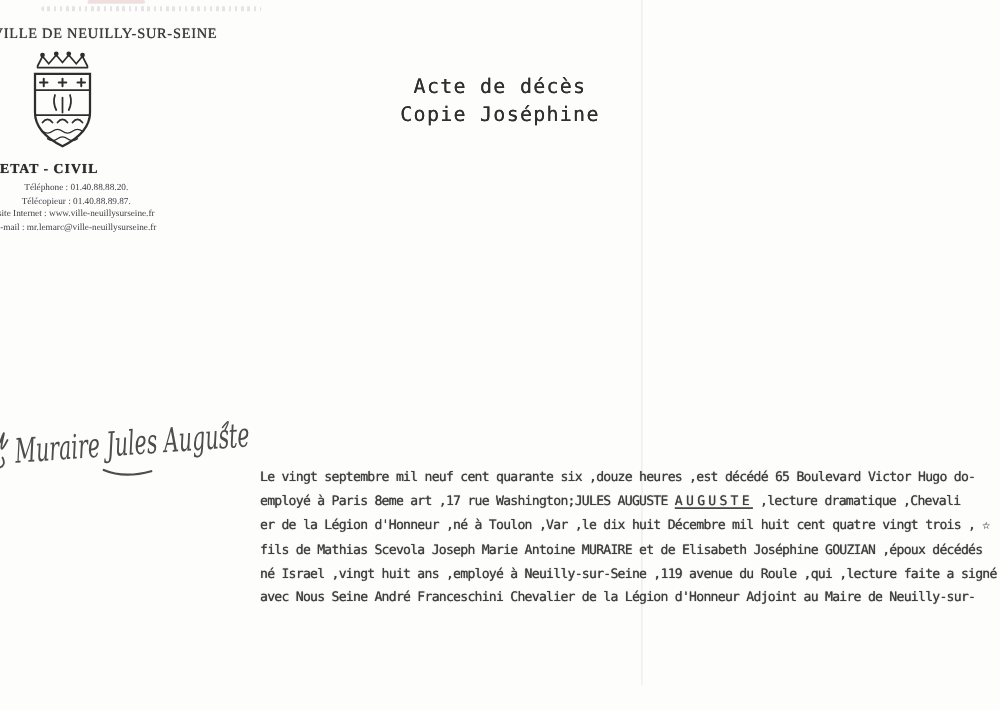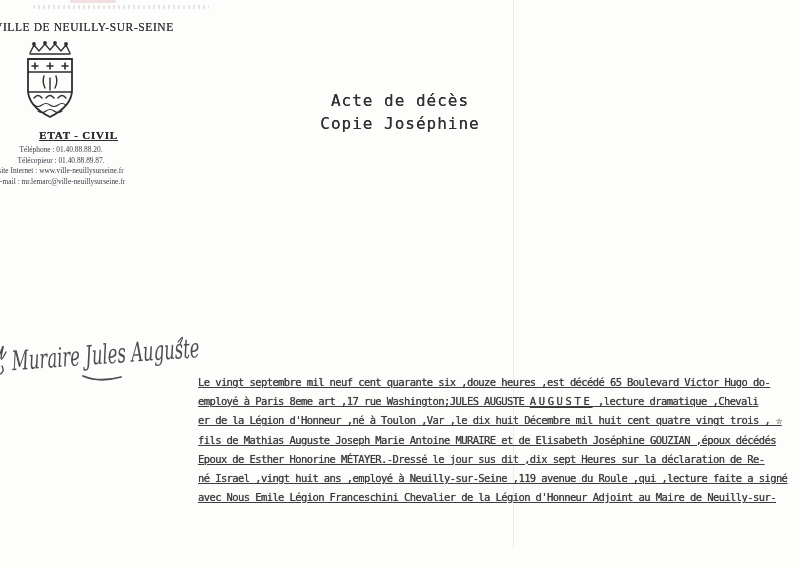--- a/index.html
+++ b/index.html
@@ -27,44 +27,42 @@
   }
   .city-line {
     position:absolute; left:-6px; top:21px;
     font-size:11.5px; letter-spacing:.6px; color:#3a3a3a;
     white-space:nowrap; text-shadow:0 0 .6px #3a3a3a;
   }
   .coa {
     position:absolute; left:20px; top:40px; width:60px; height:84px;
   }
   .etat-civil {
-    position:absolute; left:0; top:129px; width:118px; text-align:right;
+    position:absolute; left:0; top:129px; width:118px; text-align:left;
     font-weight:bold; font-size:11px; letter-spacing:.8px; color:#2c2c2c;
     text-shadow:0 0 .6px #2c2c2c;
-    text-decoration:underline;
   }
   .contact {
     position:absolute; left:-14px; top:145px; width:150px; text-align:center;
     font-size:7.4px; line-height:10.5px; color:#3c3c44;
     filter:blur(.28px);
   }
   .contact div { white-space:nowrap; }
   .doc-title {
     position:absolute; left:300px; top:57px; width:200px; text-align:center;
     font-family:"DejaVu Sans Mono","Liberation Mono",monospace;
     font-size:16px; line-height:23px; letter-spacing:1px; color:#303030;
     text-shadow:0 0 .5px #303030;
-    margin-top:32px;
   }
   .signature { position:absolute; left:0px; top:314px; width:210px; height:78px; }
   .body-text {
-    position:absolute; left:198px; top:373px; width:578px;
+    position:absolute; left:208px; top:373px; width:578px;
     font-family:"DejaVu Sans Mono","Liberation Mono",monospace;
     font-size:10.5px; letter-spacing:-0.6px; line-height:19.2px;
-    color:#3e3e3e; text-shadow:0 0 .7px #4a4a4a;text-decoration:underline;
+    color:#3e3e3e; text-shadow:0 0 .7px #4a4a4a;
   }
   .body-line { white-space:nowrap; }
   .body-line .u { text-decoration:underline; text-underline-offset:2px; }
   .body-line .spaced { letter-spacing:2.6px; }
 </style>
 </head>
 <body>
 
 <div class="page">
 
@@ -121,19 +119,18 @@
       <path d="M83 62 q16 7 38 1" stroke-width="1.8"></path>
       <path d="M178 28 q8 -10 2 2" stroke-width="1.2"></path>
     </g>
     <text x="12" y="50" font-family="DejaVu Serif, serif" font-style="italic" font-size="27" fill="#4d4d4d" textLength="188" lengthAdjust="spacingAndGlyphs" transform="rotate(-4 100 45)">Muraire Jules Auguste</text>
   </svg>
 
   <div class="body-text">
       <div class="body-line"><span>Le vingt septembre mil neuf cent quarante six ,douze heures ,est décédé 65 Boulevard Victor Hugo do-</span></div>
       <div class="body-line"><span>employé à Paris 8eme art ,17 rue Washington;JULES AUGUSTE </span><span class="u spaced">AUGUSTE</span><span> ,lecture dramatique ,Chevali</span></div>
       <div class="body-line"><span>er de la Légion d'Honneur ,né à Toulon ,Var ,le dix huit Décembre mil huit cent quatre vingt trois , ☆</span></div>
-      <div class="body-line"><span>fils de Mathias Auguste Joseph Marie Antoine MURAIRE et de Elisabeth Joséphine GOUZIAN ,époux décédés</span></div>
-      <div class="body-line"><span>Epoux de Esther Honorine MÉTAYER.-Dressé le jour sus dit ,dix sept Heures sur la déclaration de Re-</span></div>
+      <div class="body-line"><span>fils de Mathias Scevola Joseph Marie Antoine MURAIRE et de Elisabeth Joséphine GOUZIAN ,époux décédés</span></div>
       <div class="body-line"><span>né Israel ,vingt huit ans ,employé à Neuilly-sur-Seine ,119 avenue du Roule ,qui ,lecture faite a signé</span></div>
-      <div class="body-line"><span>avec Nous Emile Légion Franceschini Chevalier de la Légion d'Honneur Adjoint au Maire de Neuilly-sur-</span></div>
+      <div class="body-line"><span>avec Nous Seine André Franceschini Chevalier de la Légion d'Honneur Adjoint au Maire de Neuilly-sur-</span></div>
     </div>
 
 </div>
 
 </body></html>

